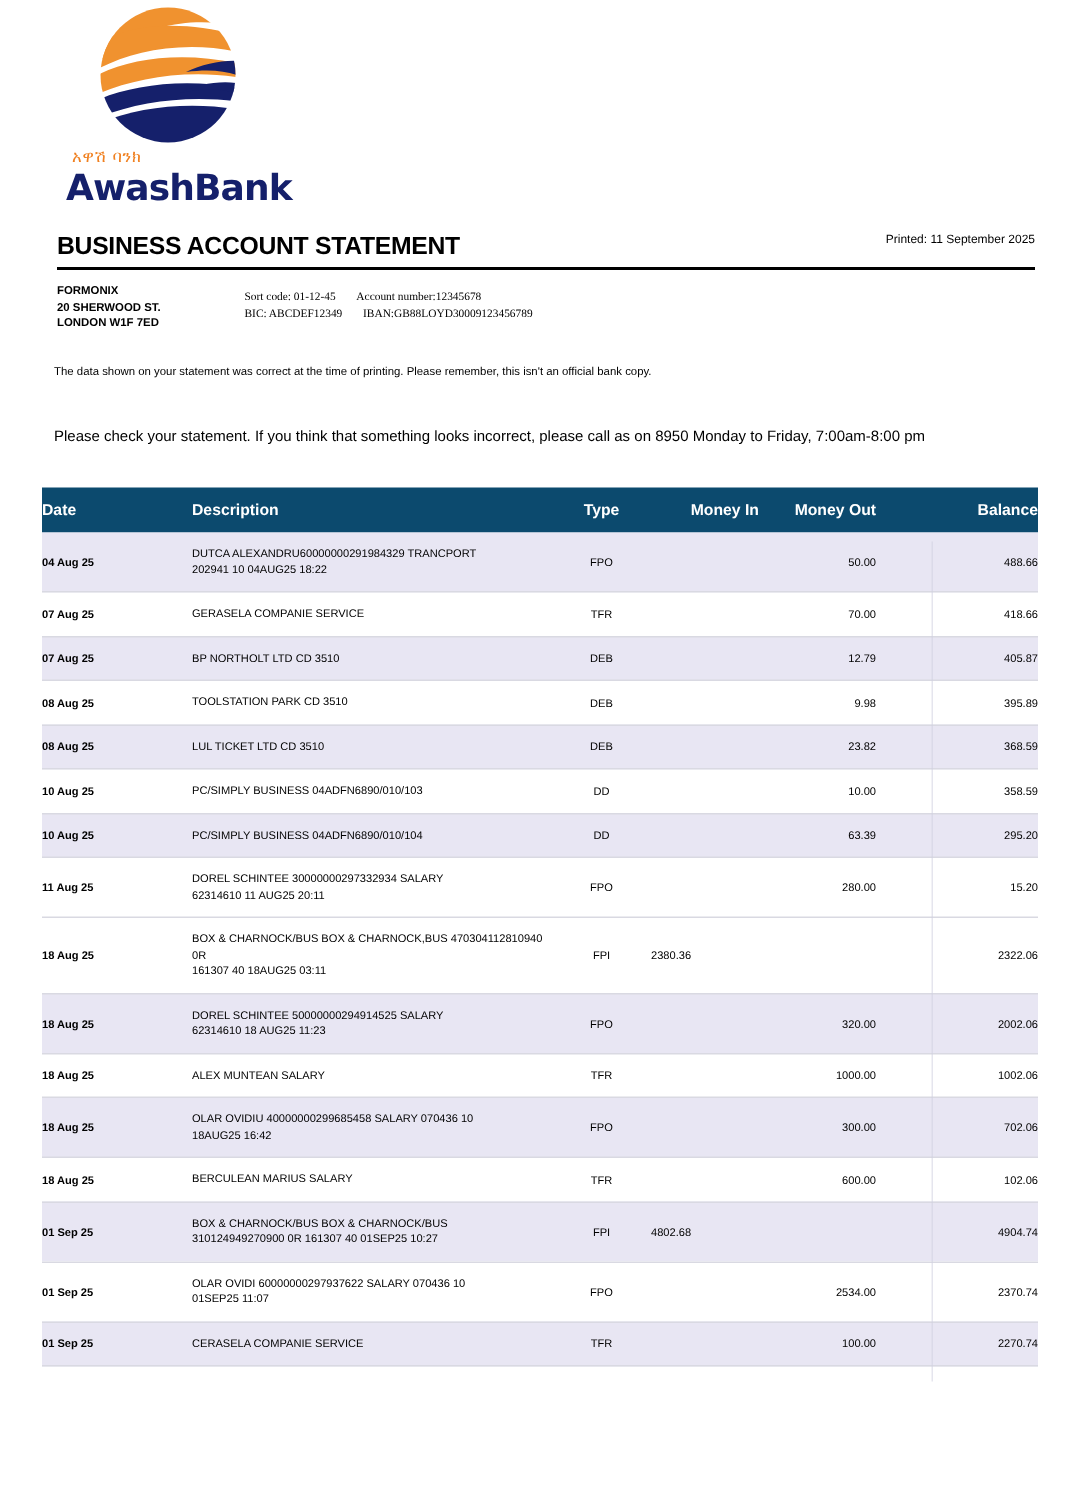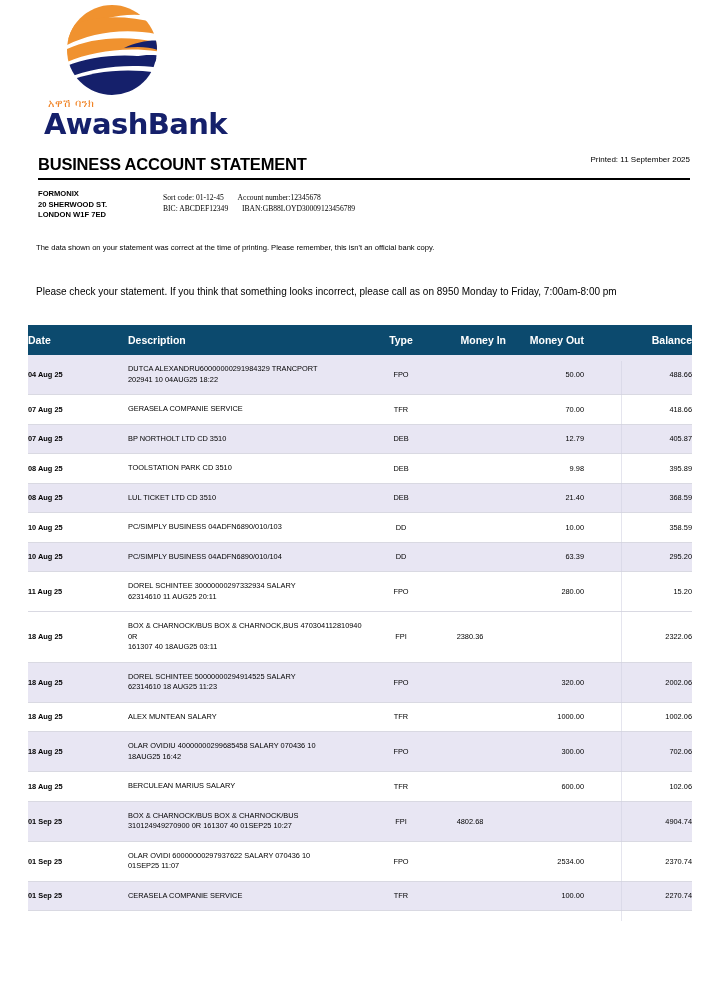--- a/index.html
+++ b/index.html
@@ -43,21 +43,21 @@
     font-size: 11px;
     color: #F08020;
     letter-spacing: 0.5px;
     line-height: 12px;
   }
   .logo-wordmark {
     display: block;
     margin-left: 0px;
     margin-top: -1px;
     font-family: "DejaVu Sans", sans-serif;
-    font-size: 29px;
+    font-size: 24px;
     font-weight: bold;
     color: #15206B;
     letter-spacing: -0.6px;
     line-height: 31px;
   }
 
   
   .title-row {
     position: absolute;
     left: 38px;
@@ -174,21 +174,21 @@
     padding-left: 10px;
     white-space: nowrap;
   }
   td.c-desc {
     padding-left: 8px;
     padding-right: 6px;
     line-height: 10.5px;
   }
   td.c-desc .l2 { display: block; }
   td.c-type { text-align: center; font-size: 7.6px; }
-  td.c-in   { text-align: center; padding-right: 4px; margin-top: 48px; }
+  td.c-in   { text-align: left; padding-right: 4px; margin-top: 48px; }
   td.c-out  { text-align: right; padding-right: 10px; }
   td.c-bal  { text-align: right; padding-right: 10px; }
 
   
   .divider {
     position: absolute;
     left: 593px;
     top: 36px;
     width: 1px;
     height: 560px;
@@ -301,21 +301,21 @@
             <td class="c-type">DEB</td>
             <td class="c-in"></td>
             <td class="c-out">9.98</td>
             <td class="c-bal">395.89</td>
           </tr>
           <tr class="even">
             <td class="c-date">08 Aug 25</td>
             <td class="c-desc"><span>LUL TICKET LTD CD 3510</span></td>
             <td class="c-type">DEB</td>
             <td class="c-in"></td>
-            <td class="c-out">21.40</td>
+            <td class="c-out">23.82</td>
             <td class="c-bal">368.59</td>
           </tr>
           <tr class="odd">
             <td class="c-date">10 Aug 25</td>
             <td class="c-desc"><span>PC/SIMPLY BUSINESS 04ADFN6890/010/103</span></td>
             <td class="c-type">DD</td>
             <td class="c-in"></td>
             <td class="c-out">10.00</td>
             <td class="c-bal">358.59</td>
           </tr>

